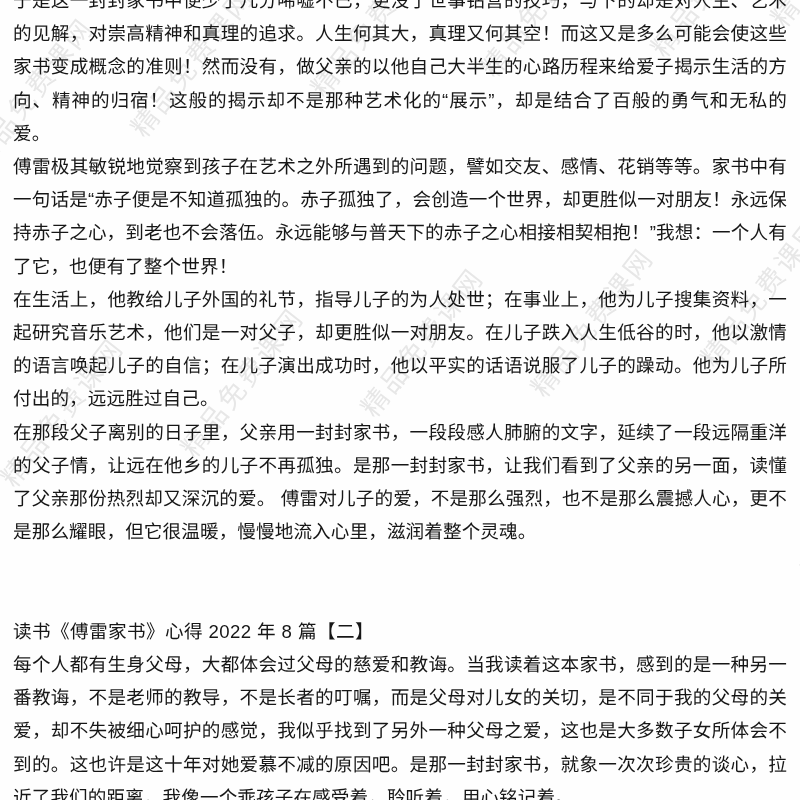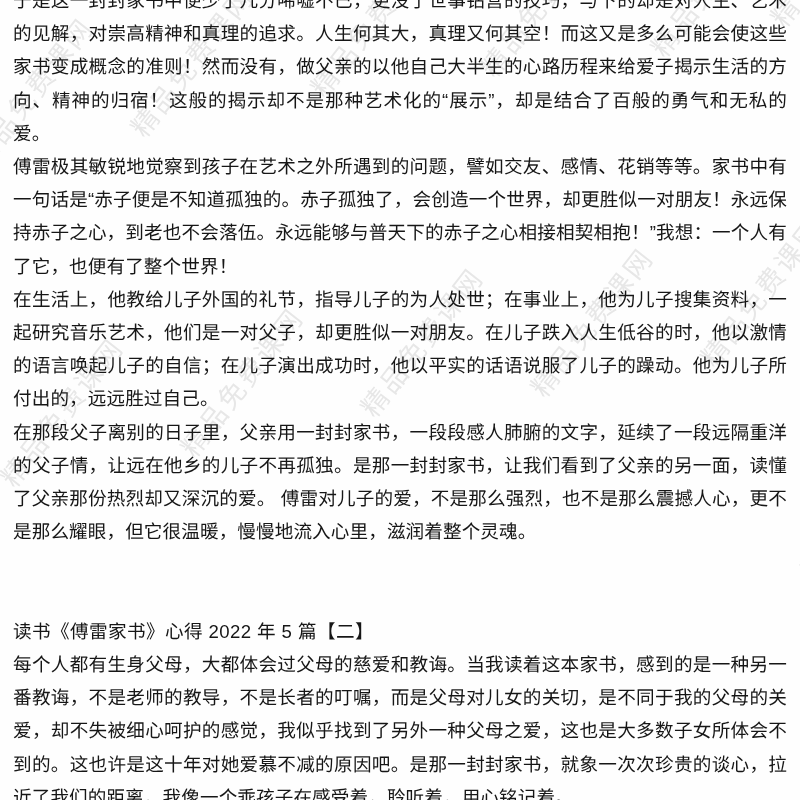--- a/index.html
+++ b/index.html
@@ -102,18 +102,18 @@
       <div class="watermark" style="left: 790px; top: 560px;">精品免费课网</div>
     </div>
 
   <div id="text-layer">
     <div class="doc-body" id="doc-body">
         <p class="para">于是这一封封家书中便少了几分唏嘘不已，更没了世事钻营的技巧，与下的却是对人生、艺术的见解，对崇高精神和真理的追求。人生何其大，真理又何其空！而这又是多么可能会使这些家书变成概念的准则！然而没有，做父亲的以他自己大半生的心路历程来给爱子揭示生活的方向、精神的归宿！这般的揭示却不是那种艺术化的“展示”，却是结合了百般的勇气和无私的爱。</p>
         <p class="para">傅雷极其敏锐地觉察到孩子在艺术之外所遇到的问题，譬如交友、感情、花销等等。家书中有一句话是“赤子便是不知道孤独的。赤子孤独了，会创造一个世界，却更胜似一对朋友！永远保持赤子之心，到老也不会落伍。永远能够与普天下的赤子之心相接相契相抱！”我想：一个人有了它，也便有了整个世界！</p>
         <p class="para">在生活上，他教给儿子外国的礼节，指导儿子的为人处世；在事业上，他为儿子搜集资料，一起研究音乐艺术，他们是一对父子，却更胜似一对朋友。在儿子跌入人生低谷的时，他以激情的语言唤起儿子的自信；在儿子演出成功时，他以平实的话语说服了儿子的躁动。他为儿子所付出的，远远胜过自己。</p>
         <p class="para">在那段父子离别的日子里，父亲用一封封家书，一段段感人肺腑的文字，延续了一段远隔重洋的父子情，让远在他乡的儿子不再孤独。是那一封封家书，让我们看到了父亲的另一面，读懂了父亲那份热烈却又深沉的爱。 傅雷对儿子的爱，不是那么强烈，也不是那么震撼人心，更不是那么耀眼，但它很温暖，慢慢地流入心里，滋润着整个灵魂。</p>
         <div class="spacer-line"></div>
-        <p class="para heading">读书《傅雷家书》心得 2022 年 5 篇【二】</p>
+        <p class="para heading">读书《傅雷家书》心得 2022 年 8 篇【二】</p>
         <p class="para">每个人都有生身父母，大都体会过父母的慈爱和教诲。当我读着这本家书，感到的是一种另一番教诲，不是老师的教导，不是长者的叮嘱，而是父母对儿女的关切，是不同于我的父母的关爱，却不失被细心呵护的感觉，我似乎找到了另外一种父母之爱，这也是大多数子女所体会不到的。这也许是这十年对她爱慕不减的原因吧。是那一封封家书，就象一次次珍贵的谈心，拉近了我们的距离，我像一个乖孩子在感受着，聆听着，用心铭记着。</p>
       </div>
   </div>
 
 </div>
 
 </body></html>

